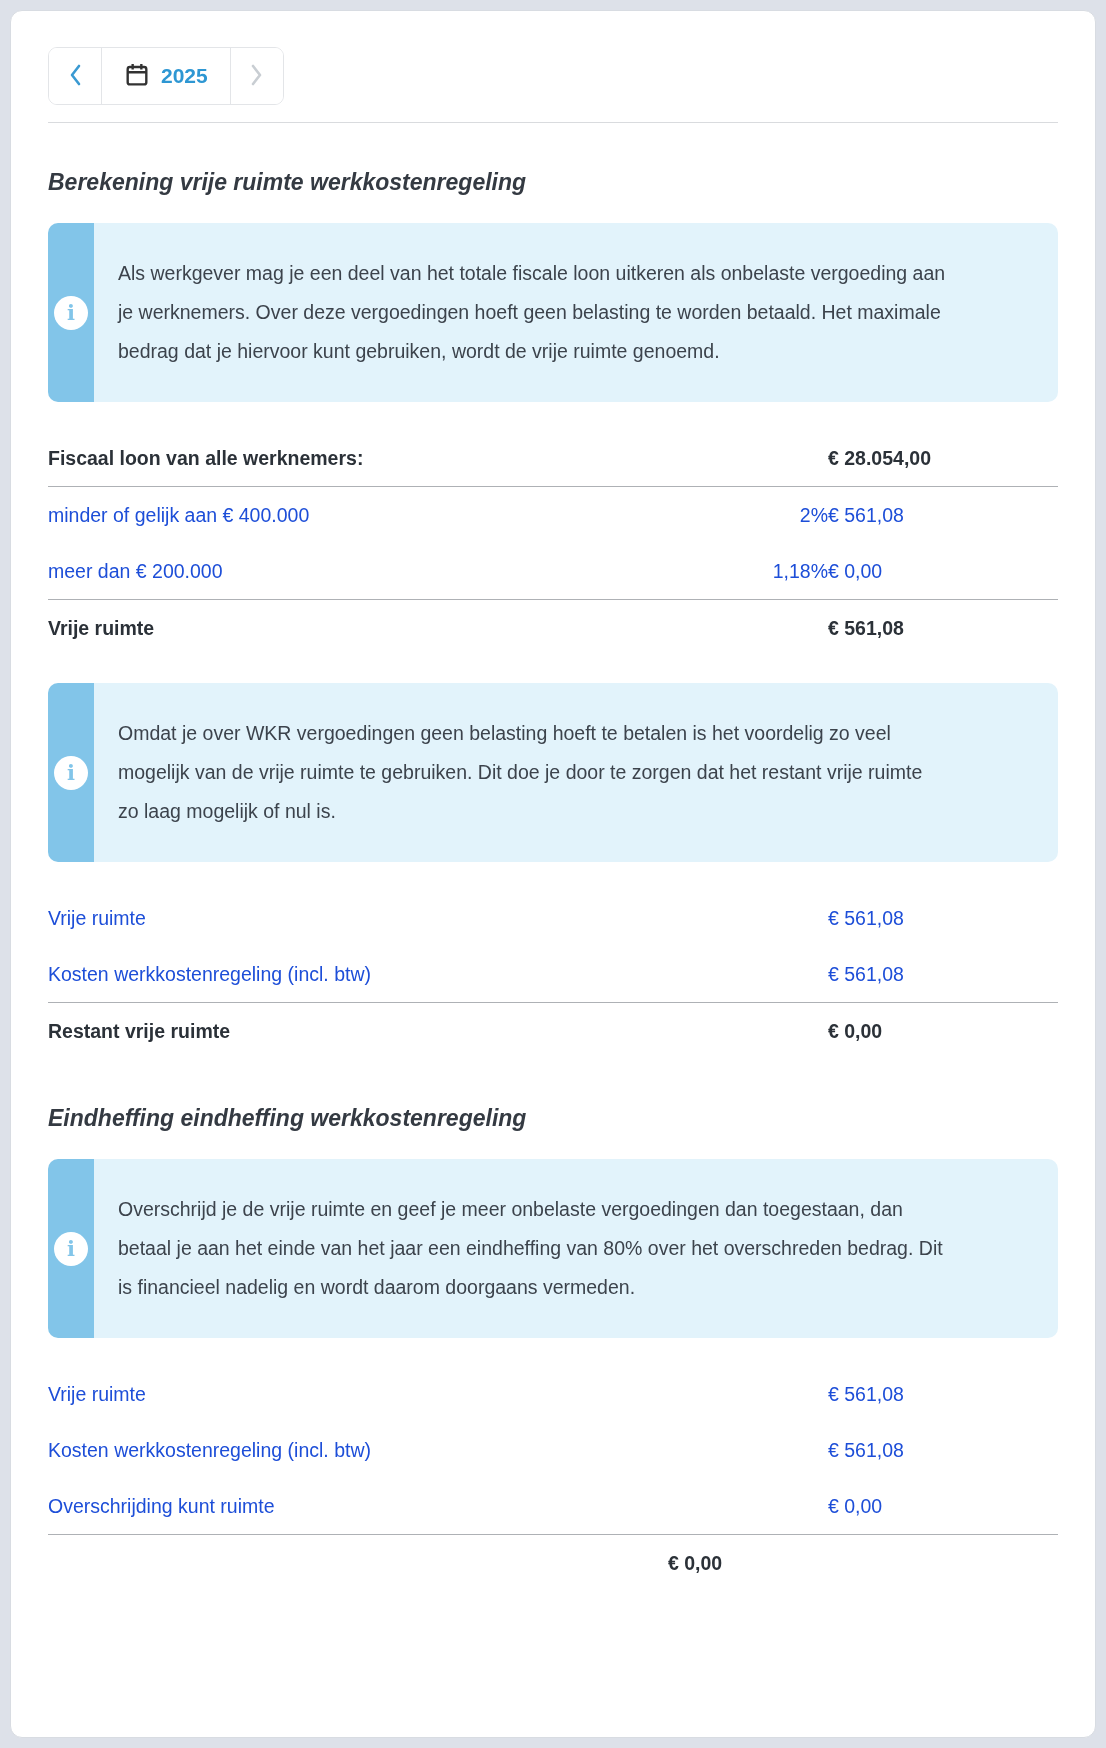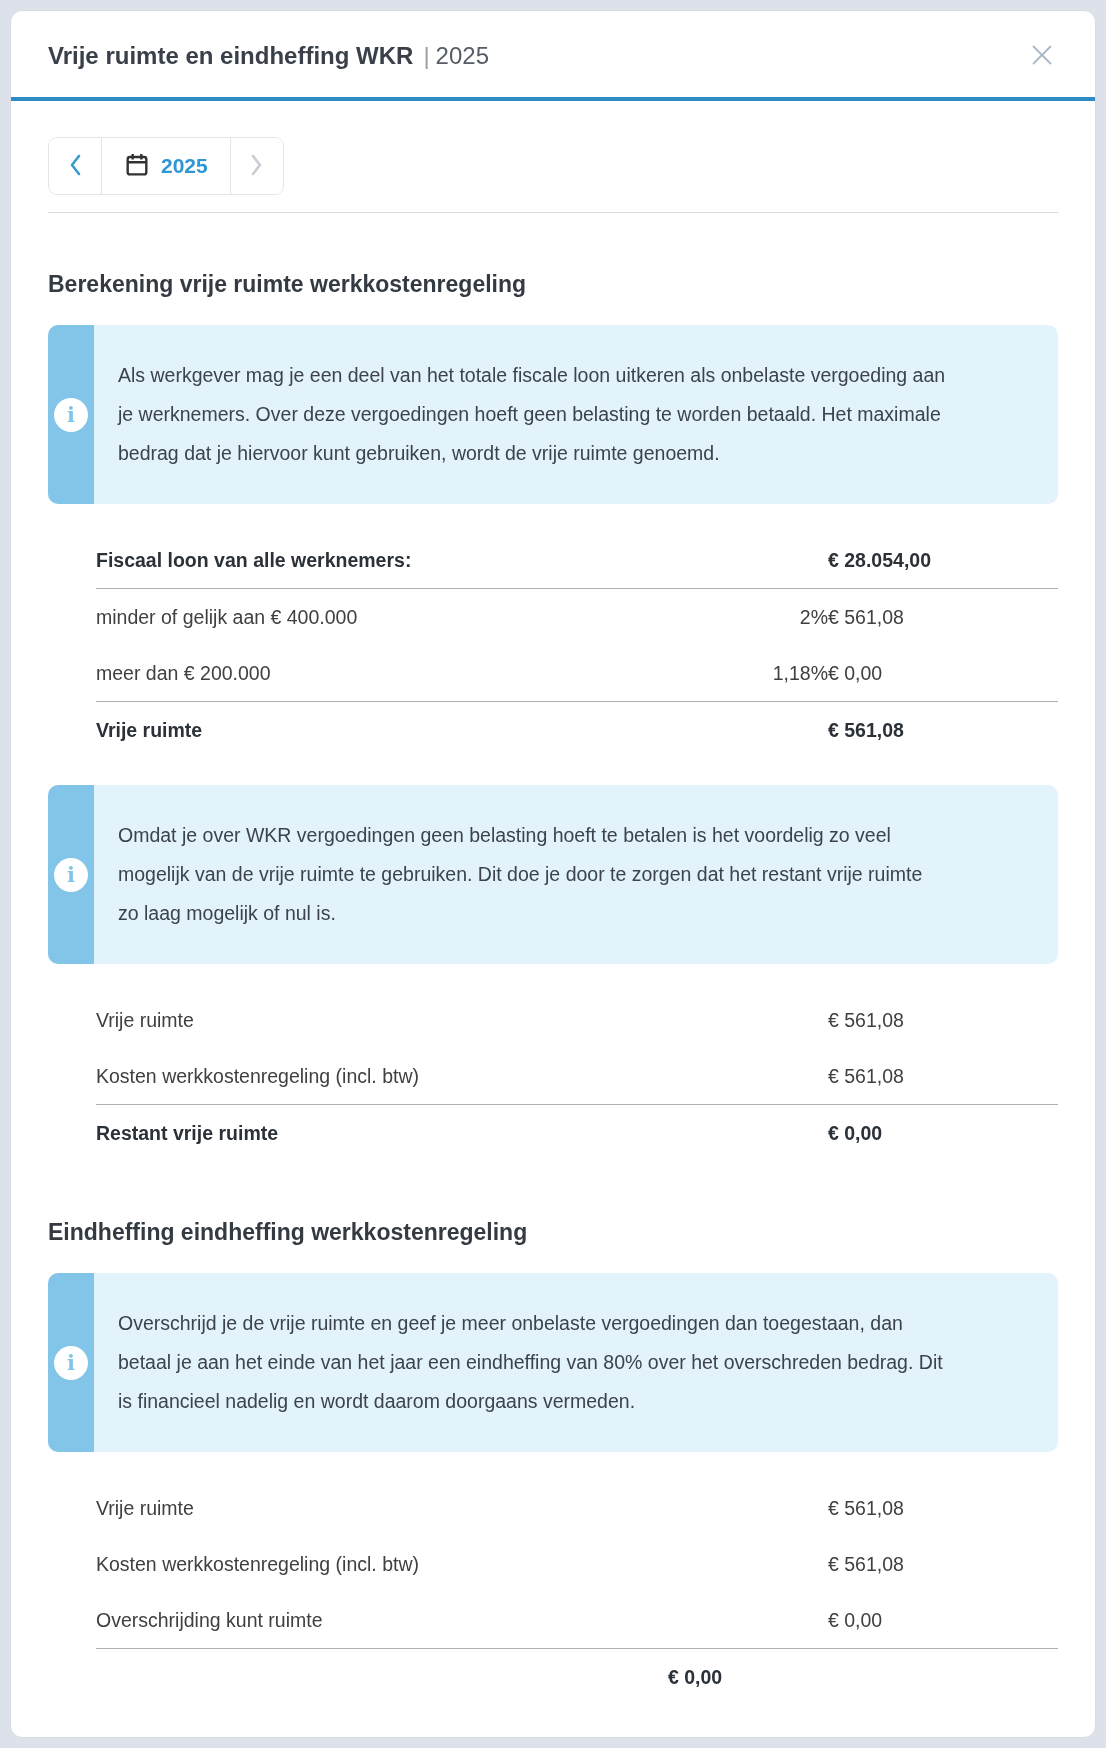--- a/index.html
+++ b/index.html
@@ -56,25 +56,26 @@
     padding: 0 22px;
     border-left: 1px solid #e3e5e8;
     border-right: 1px solid #e3e5e8;
     background: #fff; cursor: pointer; border-top: none; border-bottom: none;
   }
   .yn-year { font-size: 21px; font-weight: bold; color: #2e97d3; }
 
   .rule-light { border: none; border-top: 1px solid #d9dbde; margin-top: 17px; }
 
   .section-heading {
-    margin-top: 57px;
+    margin-top: 45px;
     font-size: 23px;
     line-height: 28px;
     font-weight: bold;
     color: #343a42;
+    font-style: italic;
   }
 
   .info-box {
     display: flex;
     margin-top: 27px;
     border-radius: 10px;
     overflow: hidden;
   }
   .info-strip {
     width: 46px; flex: 0 0 46px;
@@ -96,52 +97,39 @@
     background: #e2f3fb;
     padding: 31px 30px 31px 24px;
   }
   .info-text {
     max-width: 830px;
     font-size: 19.5px;
     line-height: 39px;
     color: #3c434c;
   }
 
-  .calc-table { margin-top: 28px; margin-left: 48px; }
+  .calc-table { margin-top: 28px; }
   .row {
     display: grid;
     grid-template-columns: 1fr 160px 230px;
     align-items: center;
     height: 56px;
     font-size: 19.5px;
-    color: #404040;
+    color: #1d4ed8;
   }
   .row .cell-pct { text-align: right; }
   .row .cell-amount { text-align: left; }
   .row.total { font-weight: bold; color: #2b3138; }
   .sep-strong { border: none; border-top: 1px solid #aeb1b5; }
 </style>
 </head>
 <body>
 
 <div class="modal">
 
-  <div class="modal-header">
-    <div class="title-wrap">
-      <span class="title-main">Vrije ruimte en eindheffing WKR</span><span class="title-sep">|</span><span class="title-year">2025</span>
-    </div>
-    <button class="close-button">
-      <span>
-        <svg width="28" height="28" viewBox="0 0 28 28">
-            <line x1="5" y1="5" x2="23" y2="23" stroke="#a9b7c6" stroke-width="1.8"></line>
-            <line x1="23" y1="5" x2="5" y2="23" stroke="#a9b7c6" stroke-width="1.8"></line>
-          </svg>
-      </span>
-    </button>
-  </div>
 
   <div class="modal-body">
 
     <div class="year-nav">
       <button class="yn-btn">
         <span>
           <svg width="13" height="24" viewBox="0 0 13 24">
               <polyline points="10,3 3,12 10,21" fill="none" stroke="#3a9ad2" stroke-width="2.6" stroke-linecap="round" stroke-linejoin="round"></polyline>
             </svg>
         </span>

